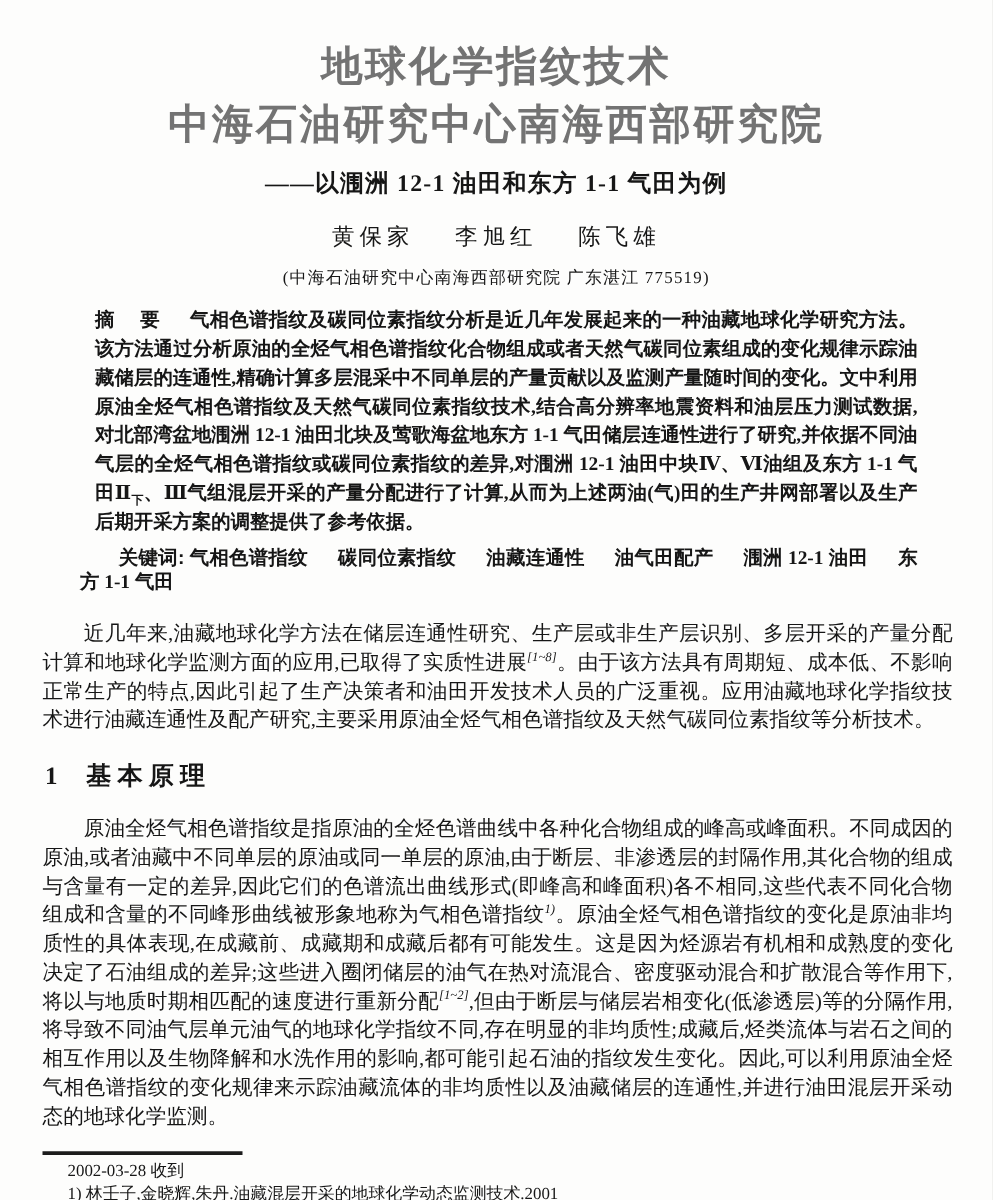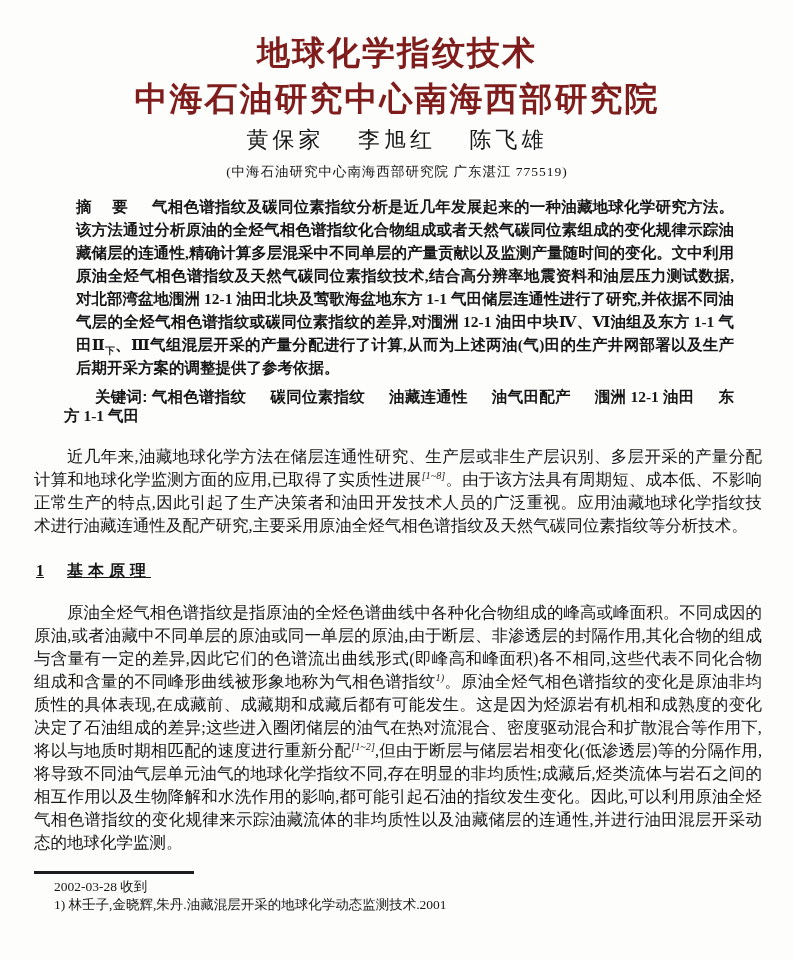--- a/index.html
+++ b/index.html
@@ -14,34 +14,34 @@
   }
   
   .title {
     padding-top:30px;
     text-align:center;
     font-family:"Liberation Sans","DejaVu Sans",sans-serif;
     font-weight:900;
     font-size:33px;
     line-height:46px;
     letter-spacing:2px;
-    color:#7f1d1d;
+    color:#737373;
   }
   .subtitle {
     margin-top:13px;
     text-align:center;
     font-weight:700;
     font-size:19px;
     line-height:26px;
     letter-spacing:1px;
   }
   .authors {
-    margin-top:5px;
+    margin-top:16px;
     text-align:center;
-    font-size:22px;
+    font-size:18px;
     line-height:25px;
     letter-spacing:4px;
   }
   .authors .author { margin:0 12px; }
   .affiliation {
     margin-top:11px;
     text-align:center;
     font-size:13.5px;
     line-height:18px;
     letter-spacing:1px;
@@ -82,24 +82,23 @@
     margin-left:34px; margin-right:32px;
     font-size:16.5px;
     line-height:23px;
     text-align:justify;
     text-indent:2em;
     word-break:break-all;
   }
   .intro { margin-top:20px; }
   .section-heading {
     margin:20px 0 0 36px;
-    font-size:16px;
+    font-size:20px;
     line-height:28px;
     font-weight:700;
-    text-decoration:underline;
   }
   .section-heading .sec-num { margin-right:23px; font-family:"Liberation Serif","DejaVu Serif",serif; }
   .section-heading .sec-title { letter-spacing:5px; }
   .principle { margin-top:16px; }
   sup { font-size:0.62em; line-height:0;font-style:italic; }
   sub { font-size:0.62em; line-height:0; }
   
   .foot-rule {
     margin:6px 0 4px 34px;
     width:160px;
@@ -115,20 +114,21 @@
 </head>
 <body>
 
 <div class="page">
 
   <div class="title">
     <div>地球化学指纹技术</div>
     <div>中海石油研究中心南海西部研究院</div>
   </div>
 
+  <div class="subtitle">——以涠洲 12-1 油田和东方 1-1 气田为例</div>
 
   <div class="authors">
     <span class="author">黄保家</span>
     <span class="author">李旭红</span>
     <span class="author">陈飞雄</span>
   </div>
 
   <div class="affiliation">(中海石油研究中心南海西部研究院  广东湛江  775519)</div>
 
   <p class="abstract"><span class="abs-label">摘  要</span><span><span>气相色谱指纹及碳同位素指纹分析是近几年发展起来的一种油藏地球化学研究方法。该方法通过分析原油的全烃气相色谱指纹化合物组成或者天然气碳同位素组成的变化规律示踪油藏储层的连通性,精确计算多层混采中不同单层的产量贡献以及监测产量随时间的变化。文中利用原油全烃气相色谱指纹及天然气碳同位素指纹技术,结合高分辨率地震资料和油层压力测试数据,对北部湾盆地涠洲 12-1 油田北块及莺歌海盆地东方 1-1 气田储层连通性进行了研究,并依据不同油气层的全烃气相色谱指纹或碳同位素指纹的差异,对涠洲 12-1 油田中块Ⅳ、Ⅵ油组及东方 1-1 气田Ⅱ</span><sub>下</sub><span>、Ⅲ气组混层开采的产量分配进行了计算,从而为上述两油(气)田的生产井网部署以及生产后期开采方案的调整提供了参考依据。</span></span></p>

